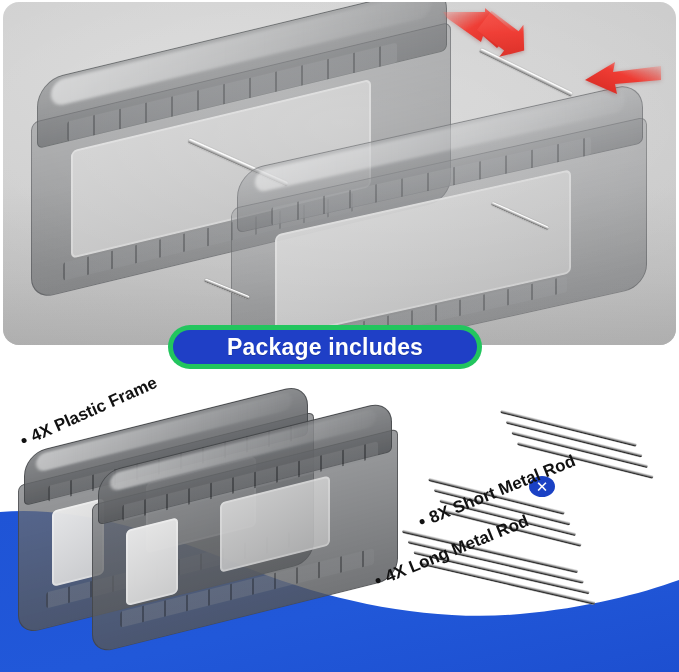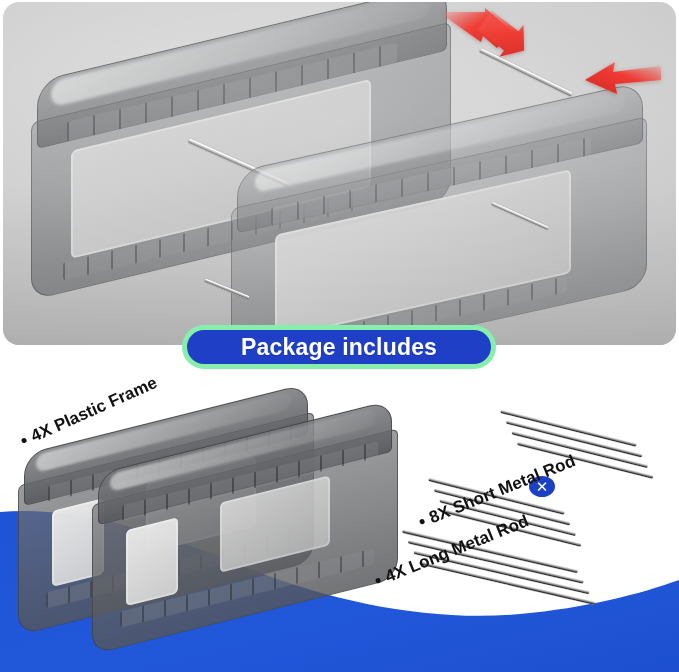--- a/index.html
+++ b/index.html
@@ -70,22 +70,22 @@
   .rod{position:absolute;border-radius:2px;
     background:linear-gradient(180deg,#f4f4f4 0%,#ffffff 22%,#c8c8c8 55%,#8e8e8e 80%,#d6d6d6 100%);
     box-shadow:0 0 1px rgba(0,0,0,.45);}
   .rod.dk{background:linear-gradient(180deg,#e8e8e8 0%,#ffffff 20%,#b4b4b4 52%,#6f6f6f 82%,#c0c0c0 100%);}
 
   
   .arrow{position:absolute;}
   .arrow svg{display:block;filter:drop-shadow(0 1px 2px rgba(120,0,0,.35));}
 
   
-  #badge-wrap{position:absolute;left:182px;top:325px;width:314px;height:44px;
-    background:#86efac;border-radius:24px;}
+  #badge-wrap{position:absolute;left:168px;top:325px;width:314px;height:44px;
+    background:#22c55e;border-radius:24px;}
   #badge{position:absolute;left:5px;top:5px;width:304px;height:34px;
     background:#1f3fc6;border-radius:19px;
     display:flex;align-items:center;justify-content:center;}
   #badge-text{color:#ffffff;font-size:23px;font-weight:700;letter-spacing:.2px;
     text-shadow:0 1px 0 rgba(0,0,0,.18);white-space:nowrap;}
 
   
   #bottom{position:absolute;left:0;top:378px;width:679px;height:294px;background:#ffffff;overflow:hidden;}
   #wave{position:absolute;left:0;top:0;width:679px;height:294px;}
 

